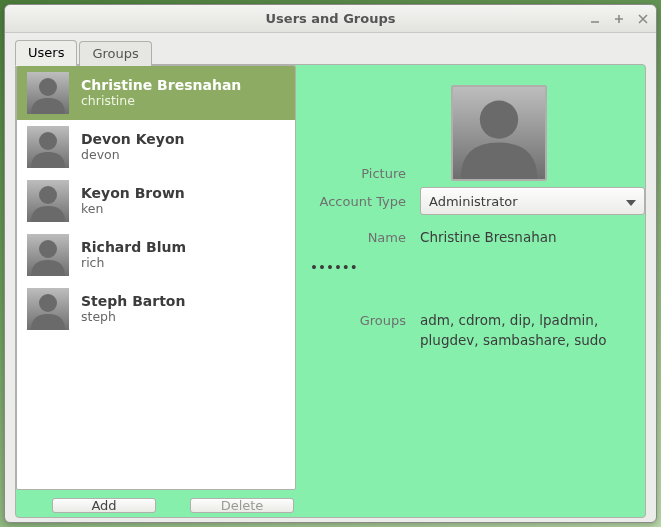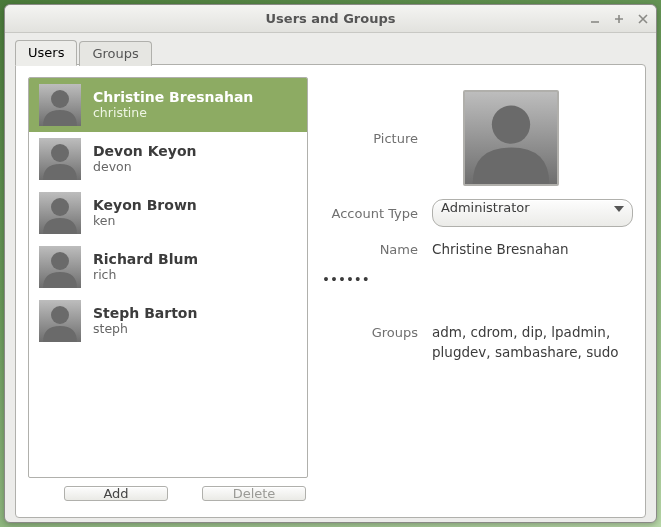--- a/index.html
+++ b/index.html
@@ -83,25 +83,24 @@
     background: #ededea;
     border-bottom: 1px solid #ededea;
     z-index: 3;
     color: #000000;
   }
 
   .tabpanel {
     flex: 1;
     border: 1px solid #b0b0ac;
     border-radius: 0 4px 4px 4px;
-    background: #ffffff;
+    background: #86efac;
     margin-top: -1px;
     display: flex;
     flex-direction: column;
-    padding: 12px;
   }
 
   .panelbody {
     flex: 1;
     display: flex;
     gap: 14px;
   }
 
   .userlist {
     width: 280px;
@@ -141,40 +140,41 @@
     flex: 1;
     display: flex;
     flex-direction: column;
     padding-top: 6px;
   }
   .row {
     display: flex;
     align-items: center;
     margin-bottom: 14px;
   }
-  .row.picture { align-items: center; height: 110px; margin-bottom: 6px; gap: 31px; }
+  .row.picture { align-items: flex-end; height: 110px; margin-bottom: 6px; gap: 31px; }
   .row .label {
     width: 110px;
     text-align: right;
     color: #707070;
     padding-right: 14px;
     font-size: 13px;
   }
   .row .value { flex: 1; color: #3c3c3c; font-size: 13.5px; }
   .row.groups { align-items: flex-start; }
   .row.groups .label { padding-top: 2px; }
   .row.groups .value { line-height: 1.45; }
 
   .combo {
     flex: 1;
     height: 28px;
     background: linear-gradient(#fdfdfd,#ebebe8);
     border: 1px solid #b0b0ac;
-    border-radius: 11px;
-    display: flex;
+    border-radius: 3px;
+    display: flex;
+    align-items: center;
     padding: 0 8px;
     justify-content: space-between;
     box-shadow: inset 0 1px 0 #fff;
     gap: 23px;
   }
   .combo .caret { margin-left: 6px; }
   .combo .caret svg { width: 10px; height: 6px; }
 
   .footer {
     display: flex;

